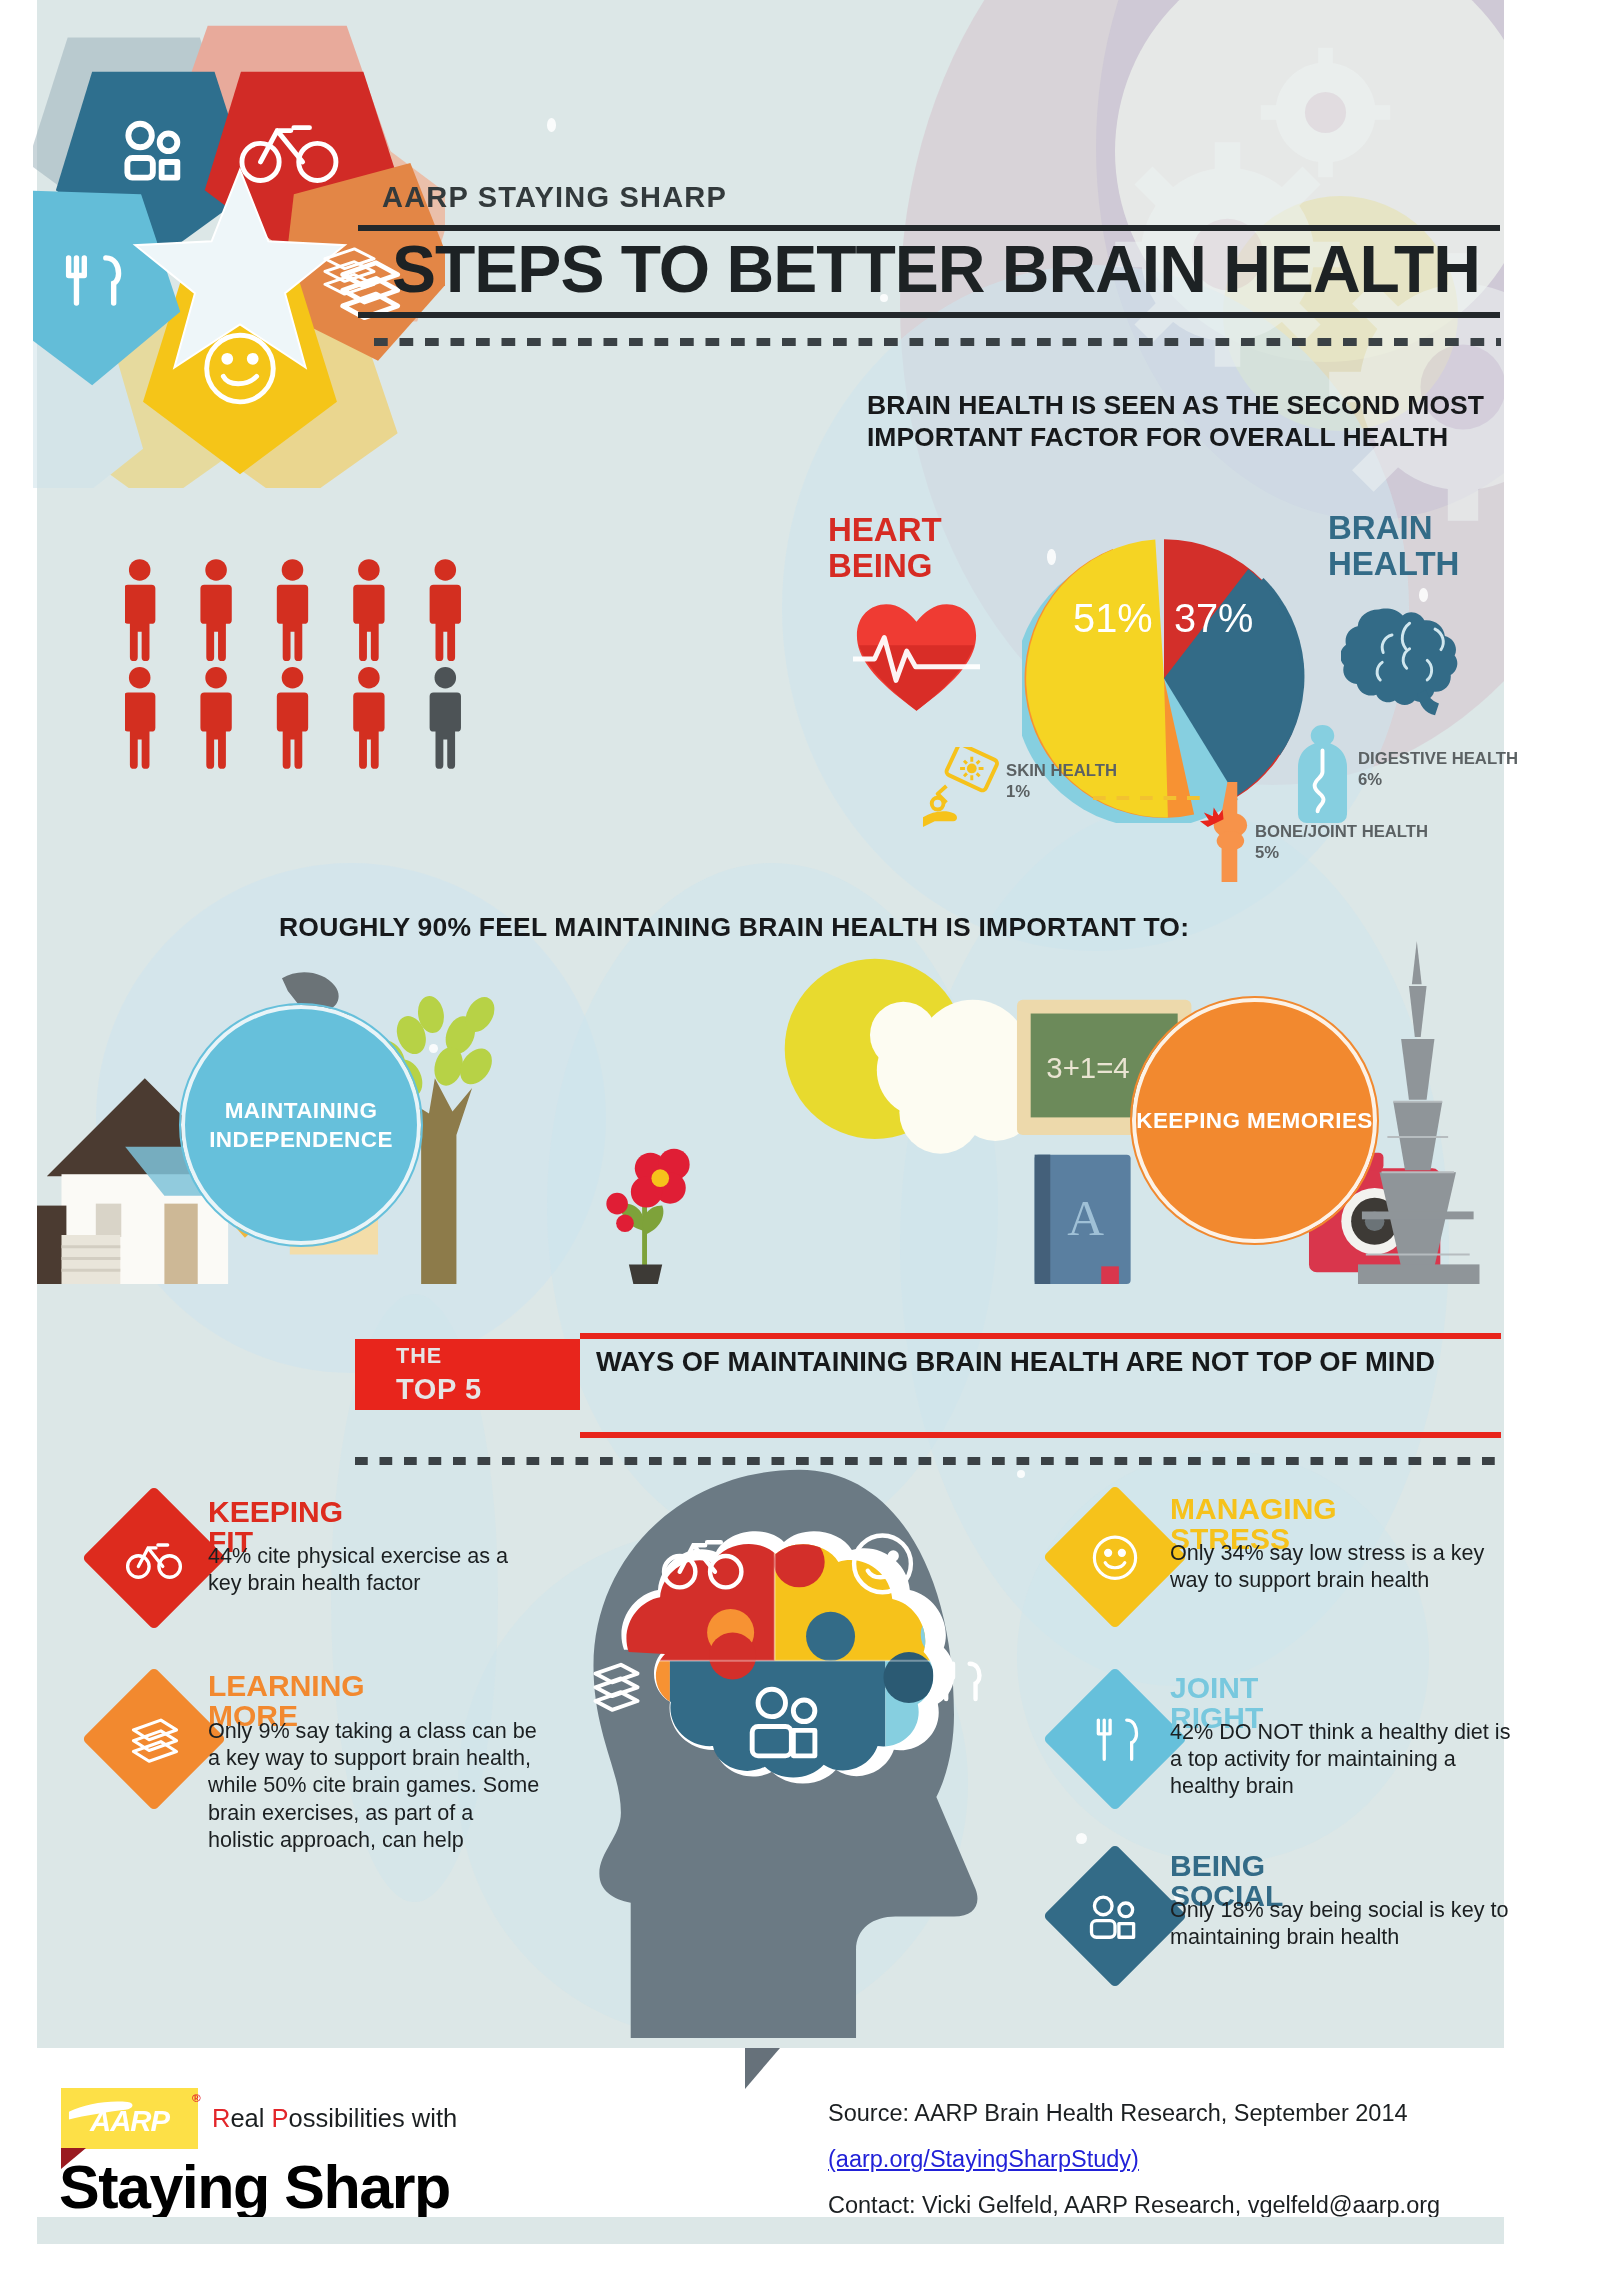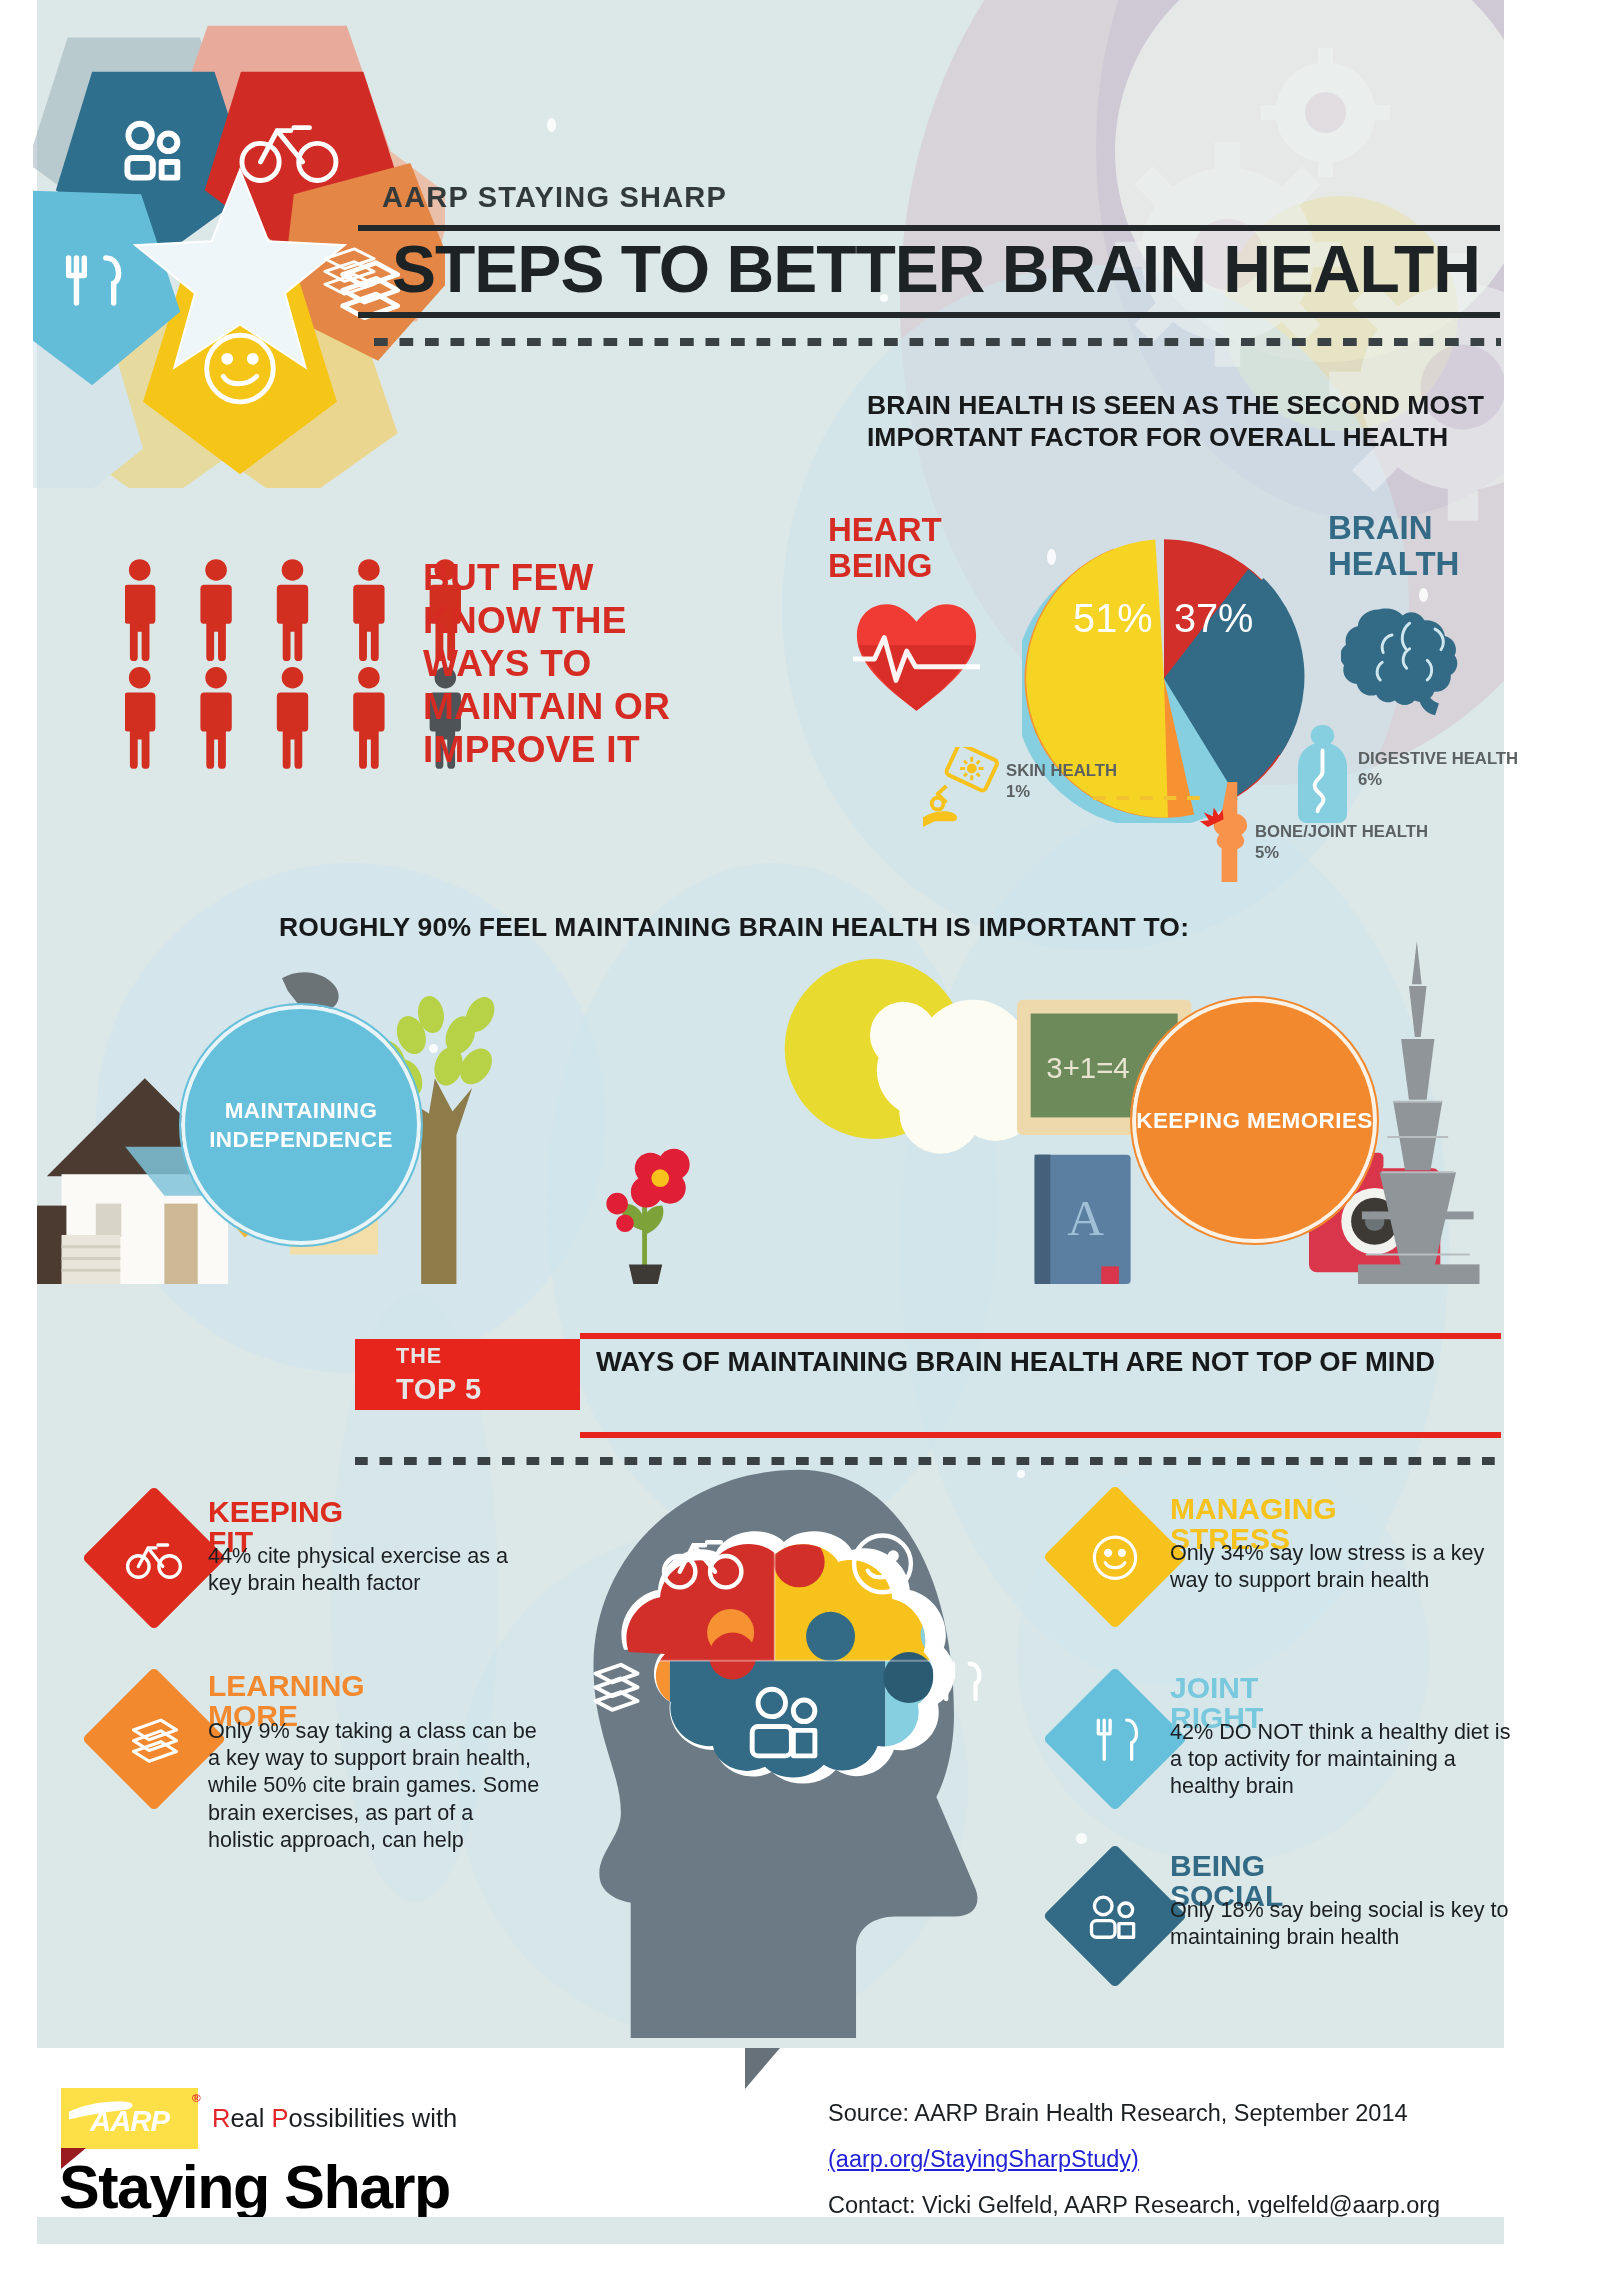--- a/index.html
+++ b/index.html
@@ -315,21 +315,20 @@
       <use href="#person" x="312" y="0"></use>
       <use href="#person" x="0" y="110"></use>
         <use href="#person" x="78" y="110"></use>
       <use href="#person" x="156" y="110"></use>
         <use href="#person" x="234" y="110"></use>
     </g>
     <g fill="#4d5356">
         <use href="#person" x="312" y="110"></use>
       </g>
   </svg>
-  <div class="butfew">BUT FEW KNOW THE WAYS TO MAINTAIN OR IMPROVE IT</div>
 
   <div class="pie-head">BRAIN HEALTH IS SEEN AS THE SECOND MOST IMPORTANT FACTOR FOR OVERALL HEALTH</div>
   <div class="heart-label">HEART BEING</div>
   <div class="brain-label">BRAIN HEALTH</div>
 
   <svg class="heart-ico" viewBox="0 0 130 120">
     <path d="M65 115C20 82 4 60 4 38 4 18 18 6 34 6c13 0 23 8 31 18 8-10 18-18 31-18 16 0 30 12 30 32 0 22-16 44-61 77z" fill="#ef3b33"></path>
     <path d="M65 115C30 88 12 66 6 48h118c-6 18-24 40-59 67z" fill="#d52b26" opacity=".85"></path>
     <path d="M-16 62h38l10-22 12 44 11-30 9 16h80" fill="none" stroke="#ffffff" stroke-width="5" stroke-linejoin="round" stroke-linecap="round" opacity=".95"></path>
   </svg>

